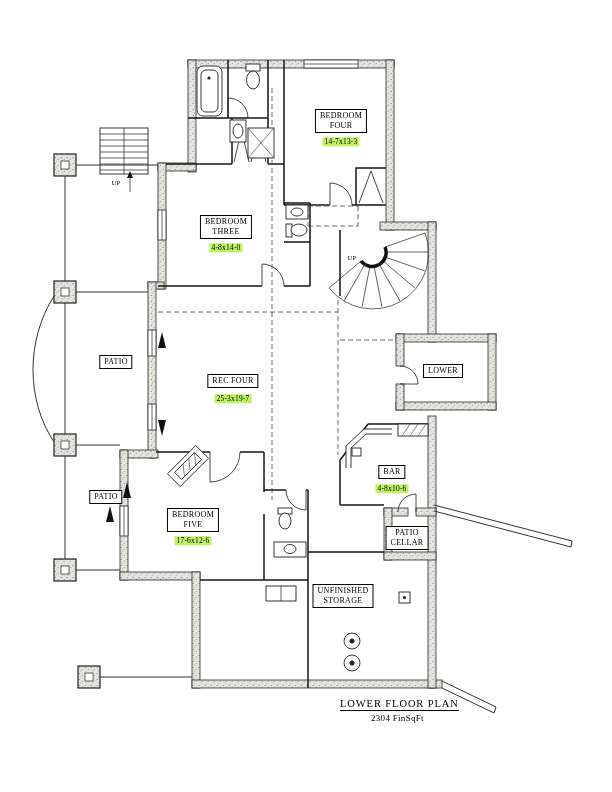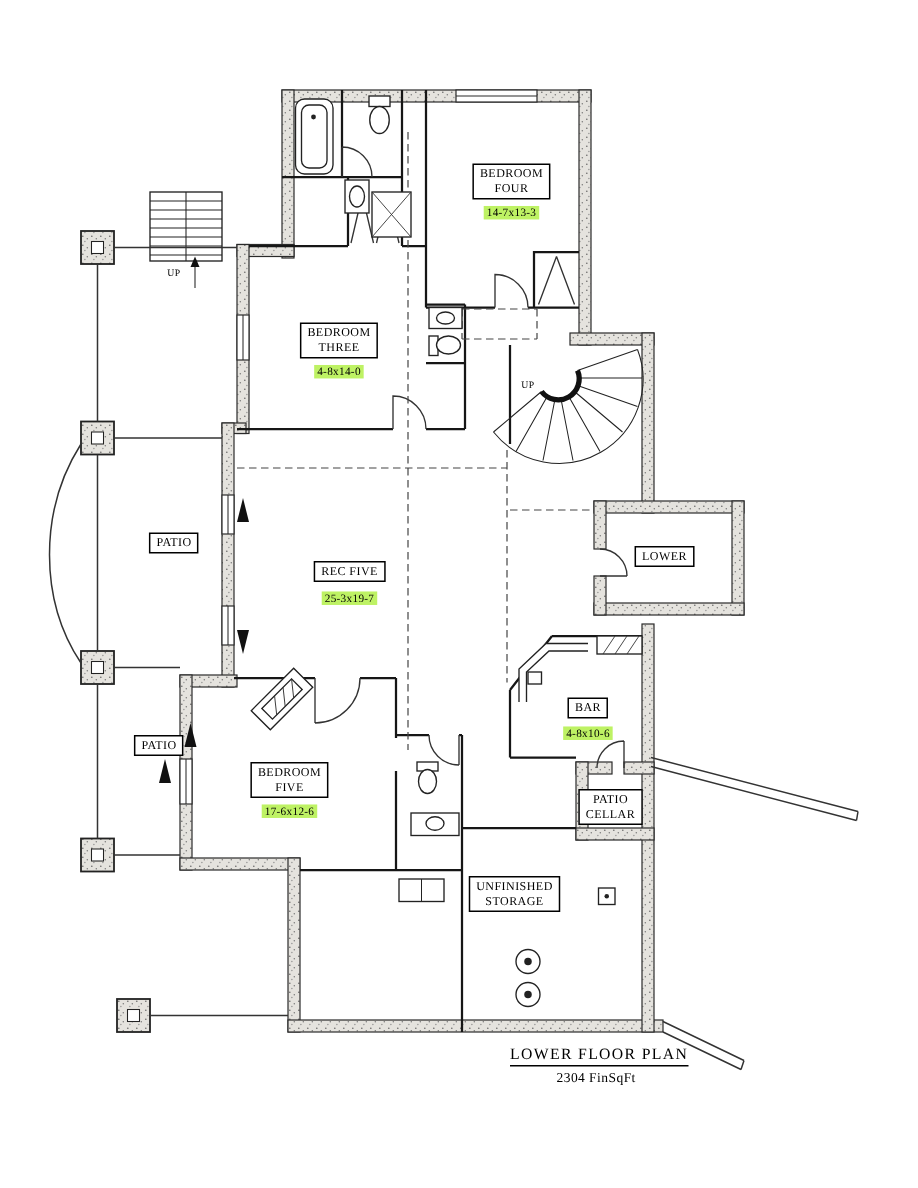--- a/index.html
+++ b/index.html
@@ -252,21 +252,21 @@
 </svg>
 
 <div class="lbl boxed" style="left:341px;top:121px">BEDROOM
 FOUR</div>
 <div class="lbl dims" style="left:341px;top:142px">14-7x13-3</div>
 
 <div class="lbl boxed" style="left:226px;top:227px">BEDROOM
 THREE</div>
 <div class="lbl dims" style="left:226px;top:248px">4-8x14-0</div>
 
-<div class="lbl boxed" style="left:233px;top:381px">REC FIVE</div>
+<div class="lbl boxed" style="left:233px;top:381px">REC FOUR</div>
 <div class="lbl dims" style="left:233px;top:399px">25-3x19-7</div>
 
 <div class="lbl boxed" style="left:193px;top:520px">BEDROOM
 FIVE</div>
 <div class="lbl dims" style="left:193px;top:541px">17-6x12-6</div>
 
 <div class="lbl boxed" style="left:116px;top:362px">PATIO</div>
 <div class="lbl boxed" style="left:106px;top:497px">PATIO</div>
 
 <div class="lbl boxed" style="left:443px;top:371px">LOWER</div>

